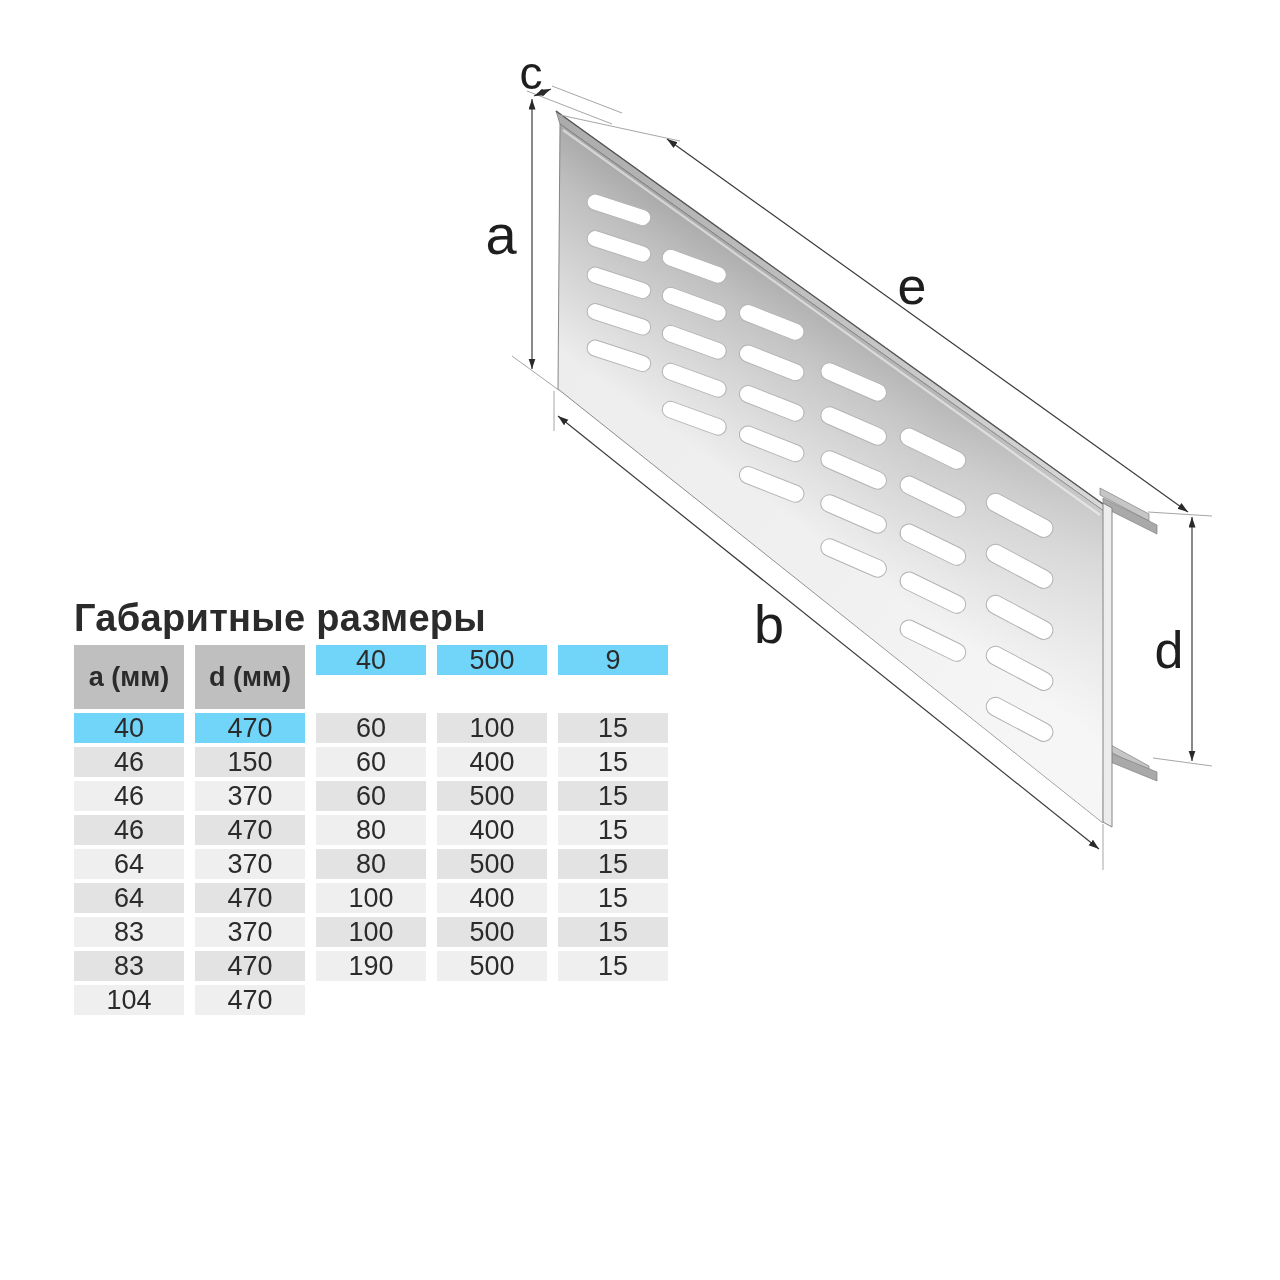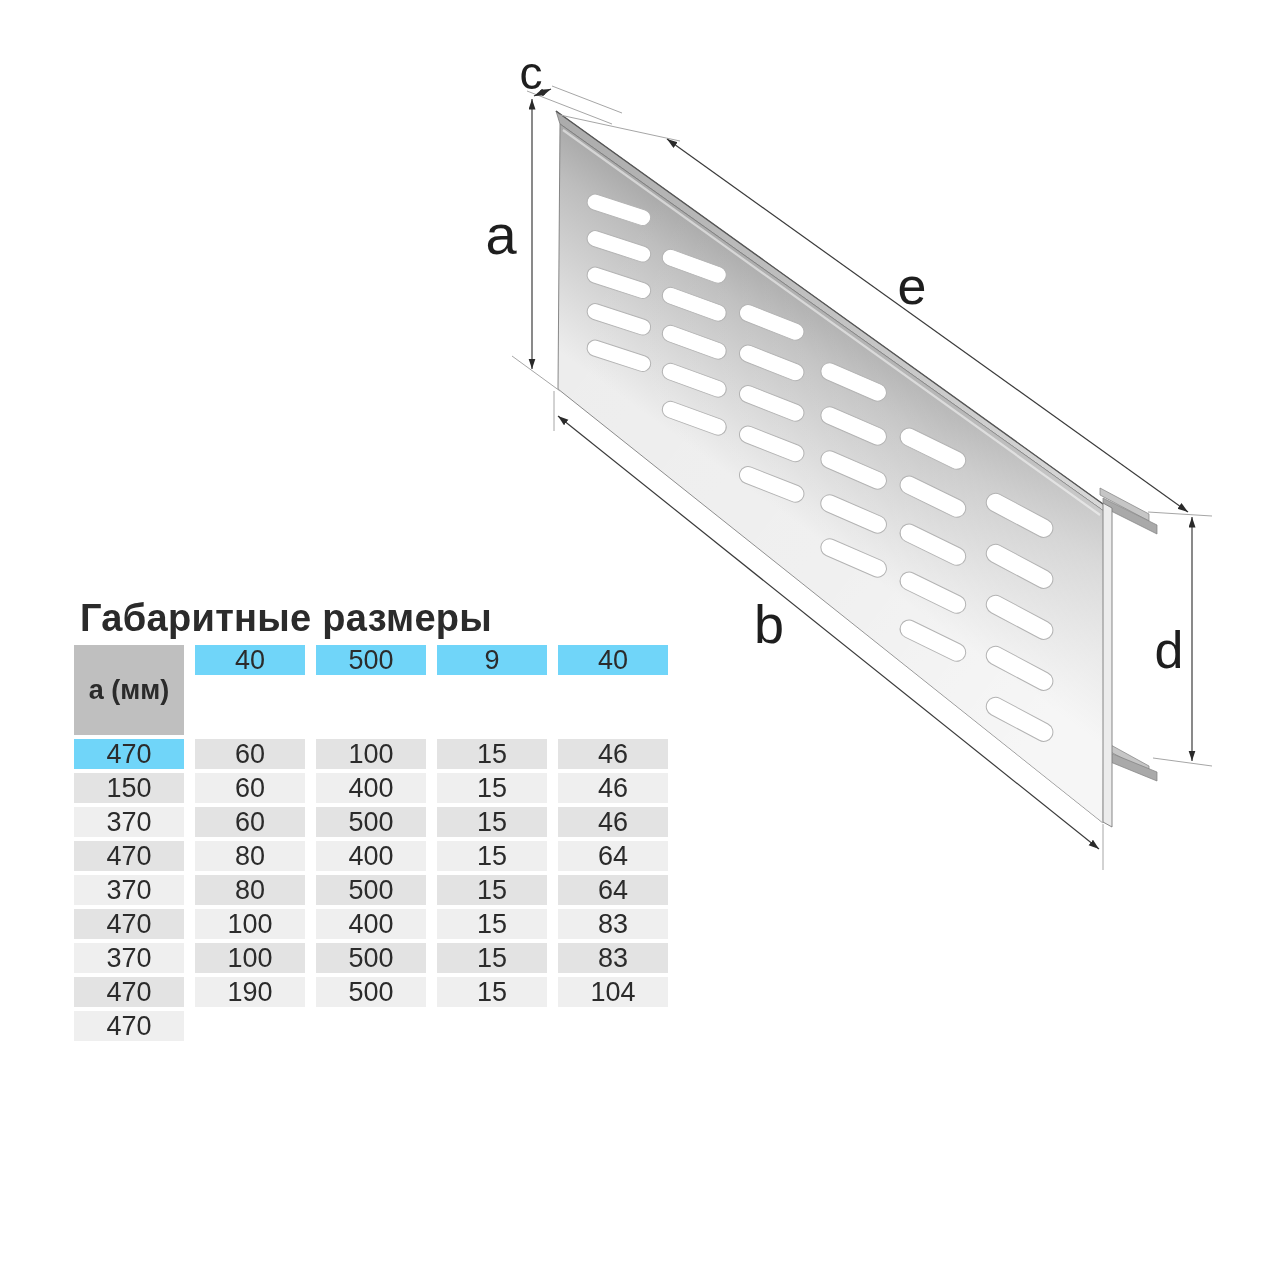--- a/index.html
+++ b/index.html
@@ -9,35 +9,34 @@
     font-family:"Liberation Sans", sans-serif;
     position:relative; overflow:hidden;
   }
   #diagram { position:absolute; left:0; top:0; }
 
   .title {
     position:absolute; left:74px; top:572px;
     font-size:38px; font-weight:700;
     color:var(--text,#2e2e2e); letter-spacing:.3px;
     white-space:nowrap;
-    margin-left:6px;
   }
 
   .dim-table {
     position:absolute; left:74px; top:645px;
     display:grid;
     grid-template-columns:repeat(5,110px);
     column-gap:11px; row-gap:4px;
   }
   .cell {
     display:flex; align-items:center; justify-content:center;
     color:var(--text,#2e2e2e);
   }
   .cell.th {
-    height:90px; background:var(--header-bg,#bfbfbf);
+    height:64px; background:var(--header-bg,#bfbfbf);
     font-weight:700; font-size:27px;
   }
   .cell.td { height:30px; font-size:27px; background:var(--row-light,#efefef); }
   .cell.td.dark { background:var(--row-dark,#e3e3e3); }
   .cell.td.hl   { background:var(--highlight-row,#70d5f9); }
 
   .dim-label { fill:#1e1e1e; }
 </style>
 </head>
 <body style="--highlight-row: #70d5f9; --header-bg: #bfbfbf; --row-dark: #e3e3e3; --row-light: #efefef; --text: #2b2b2b;">
@@ -135,20 +134,21 @@
   <text class="dim-label" x="501" y="234" font-size="56" text-anchor="middle" dominant-baseline="central">a</text>
   <text class="dim-label" x="912" y="286" font-size="52" text-anchor="middle" dominant-baseline="central">e</text>
   <text class="dim-label" x="769" y="624" font-size="54" text-anchor="middle" dominant-baseline="central">b</text>
   <text class="dim-label" x="1169" y="650" font-size="52" text-anchor="middle" dominant-baseline="central">d</text>
 </svg>
 
 <h1 class="title">Габаритные размеры</h1>
 
 <div class="dim-table" id="dim-table">
     <div class="cell th">a (мм)</div>
+    <div class="cell th">d (мм)</div>
     <div class="cell td hl">40</div>
     <div class="cell td hl">500</div>
     <div class="cell td hl">9</div>
     <div class="cell td hl">40</div>
     <div class="cell td hl">470</div>
     <div class="cell td dark">60</div>
     <div class="cell td dark">100</div>
     <div class="cell td dark">15</div>
     <div class="cell td dark">46</div>
     <div class="cell td dark">150</div>

